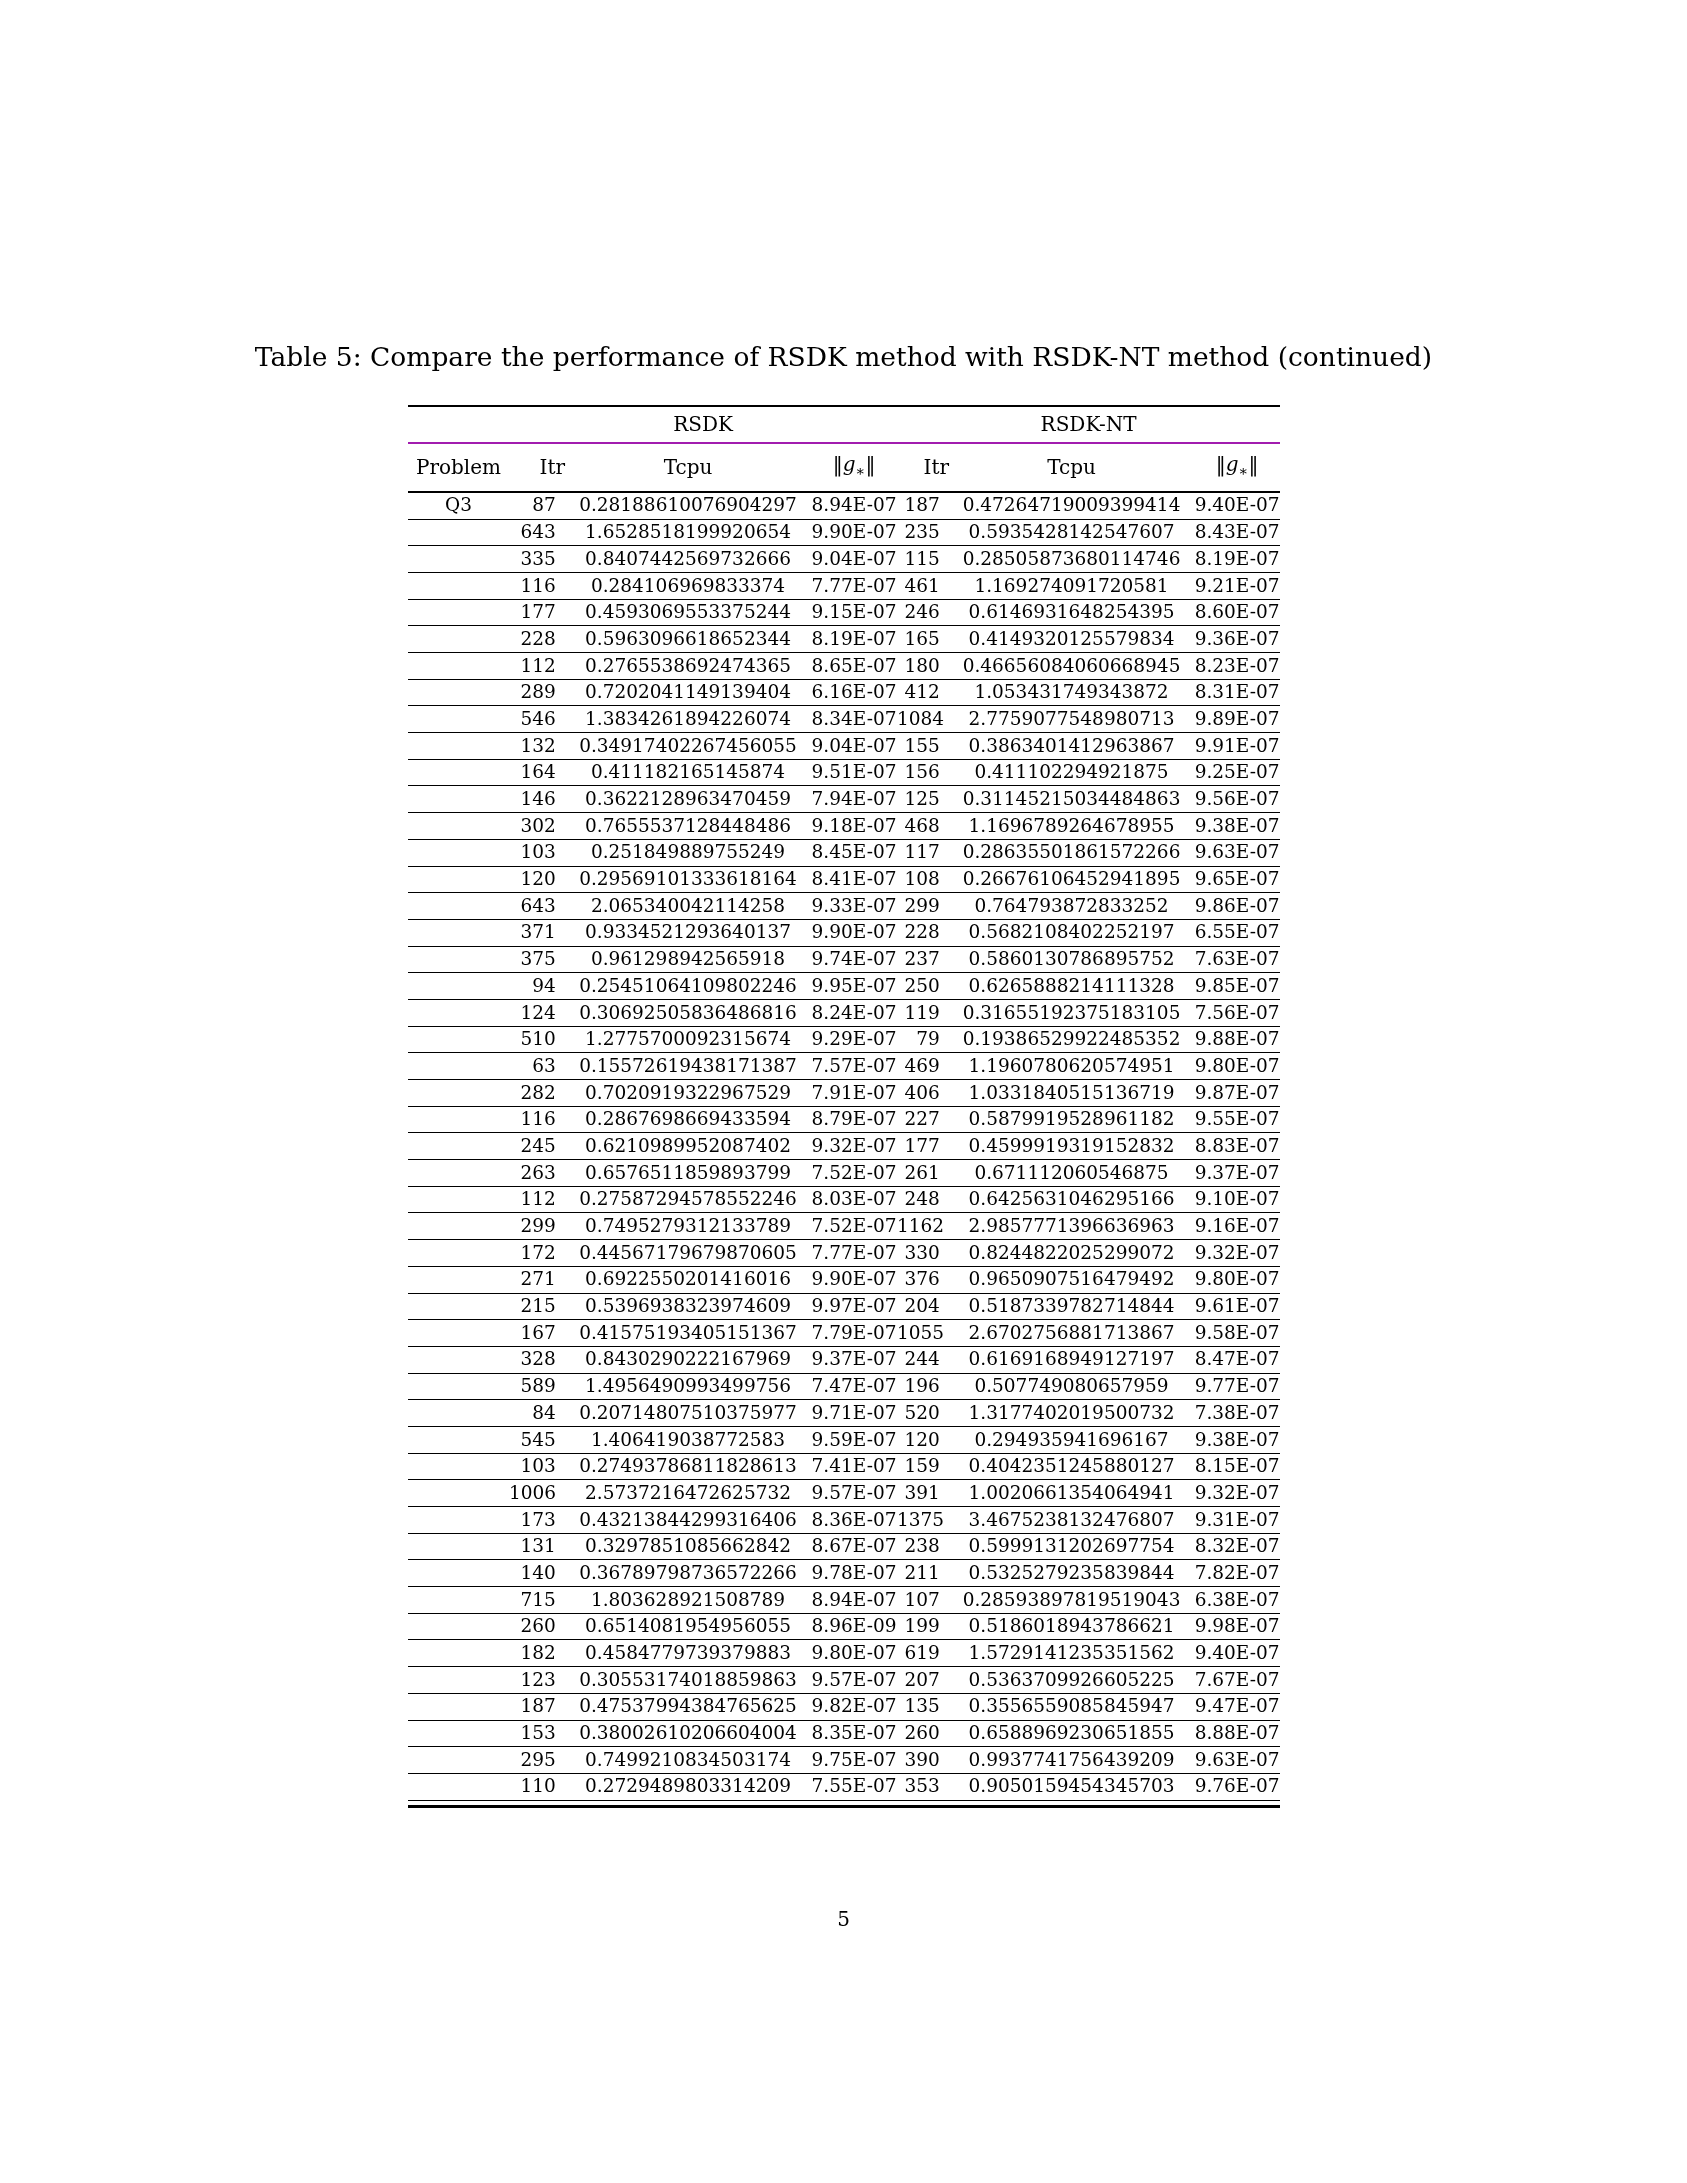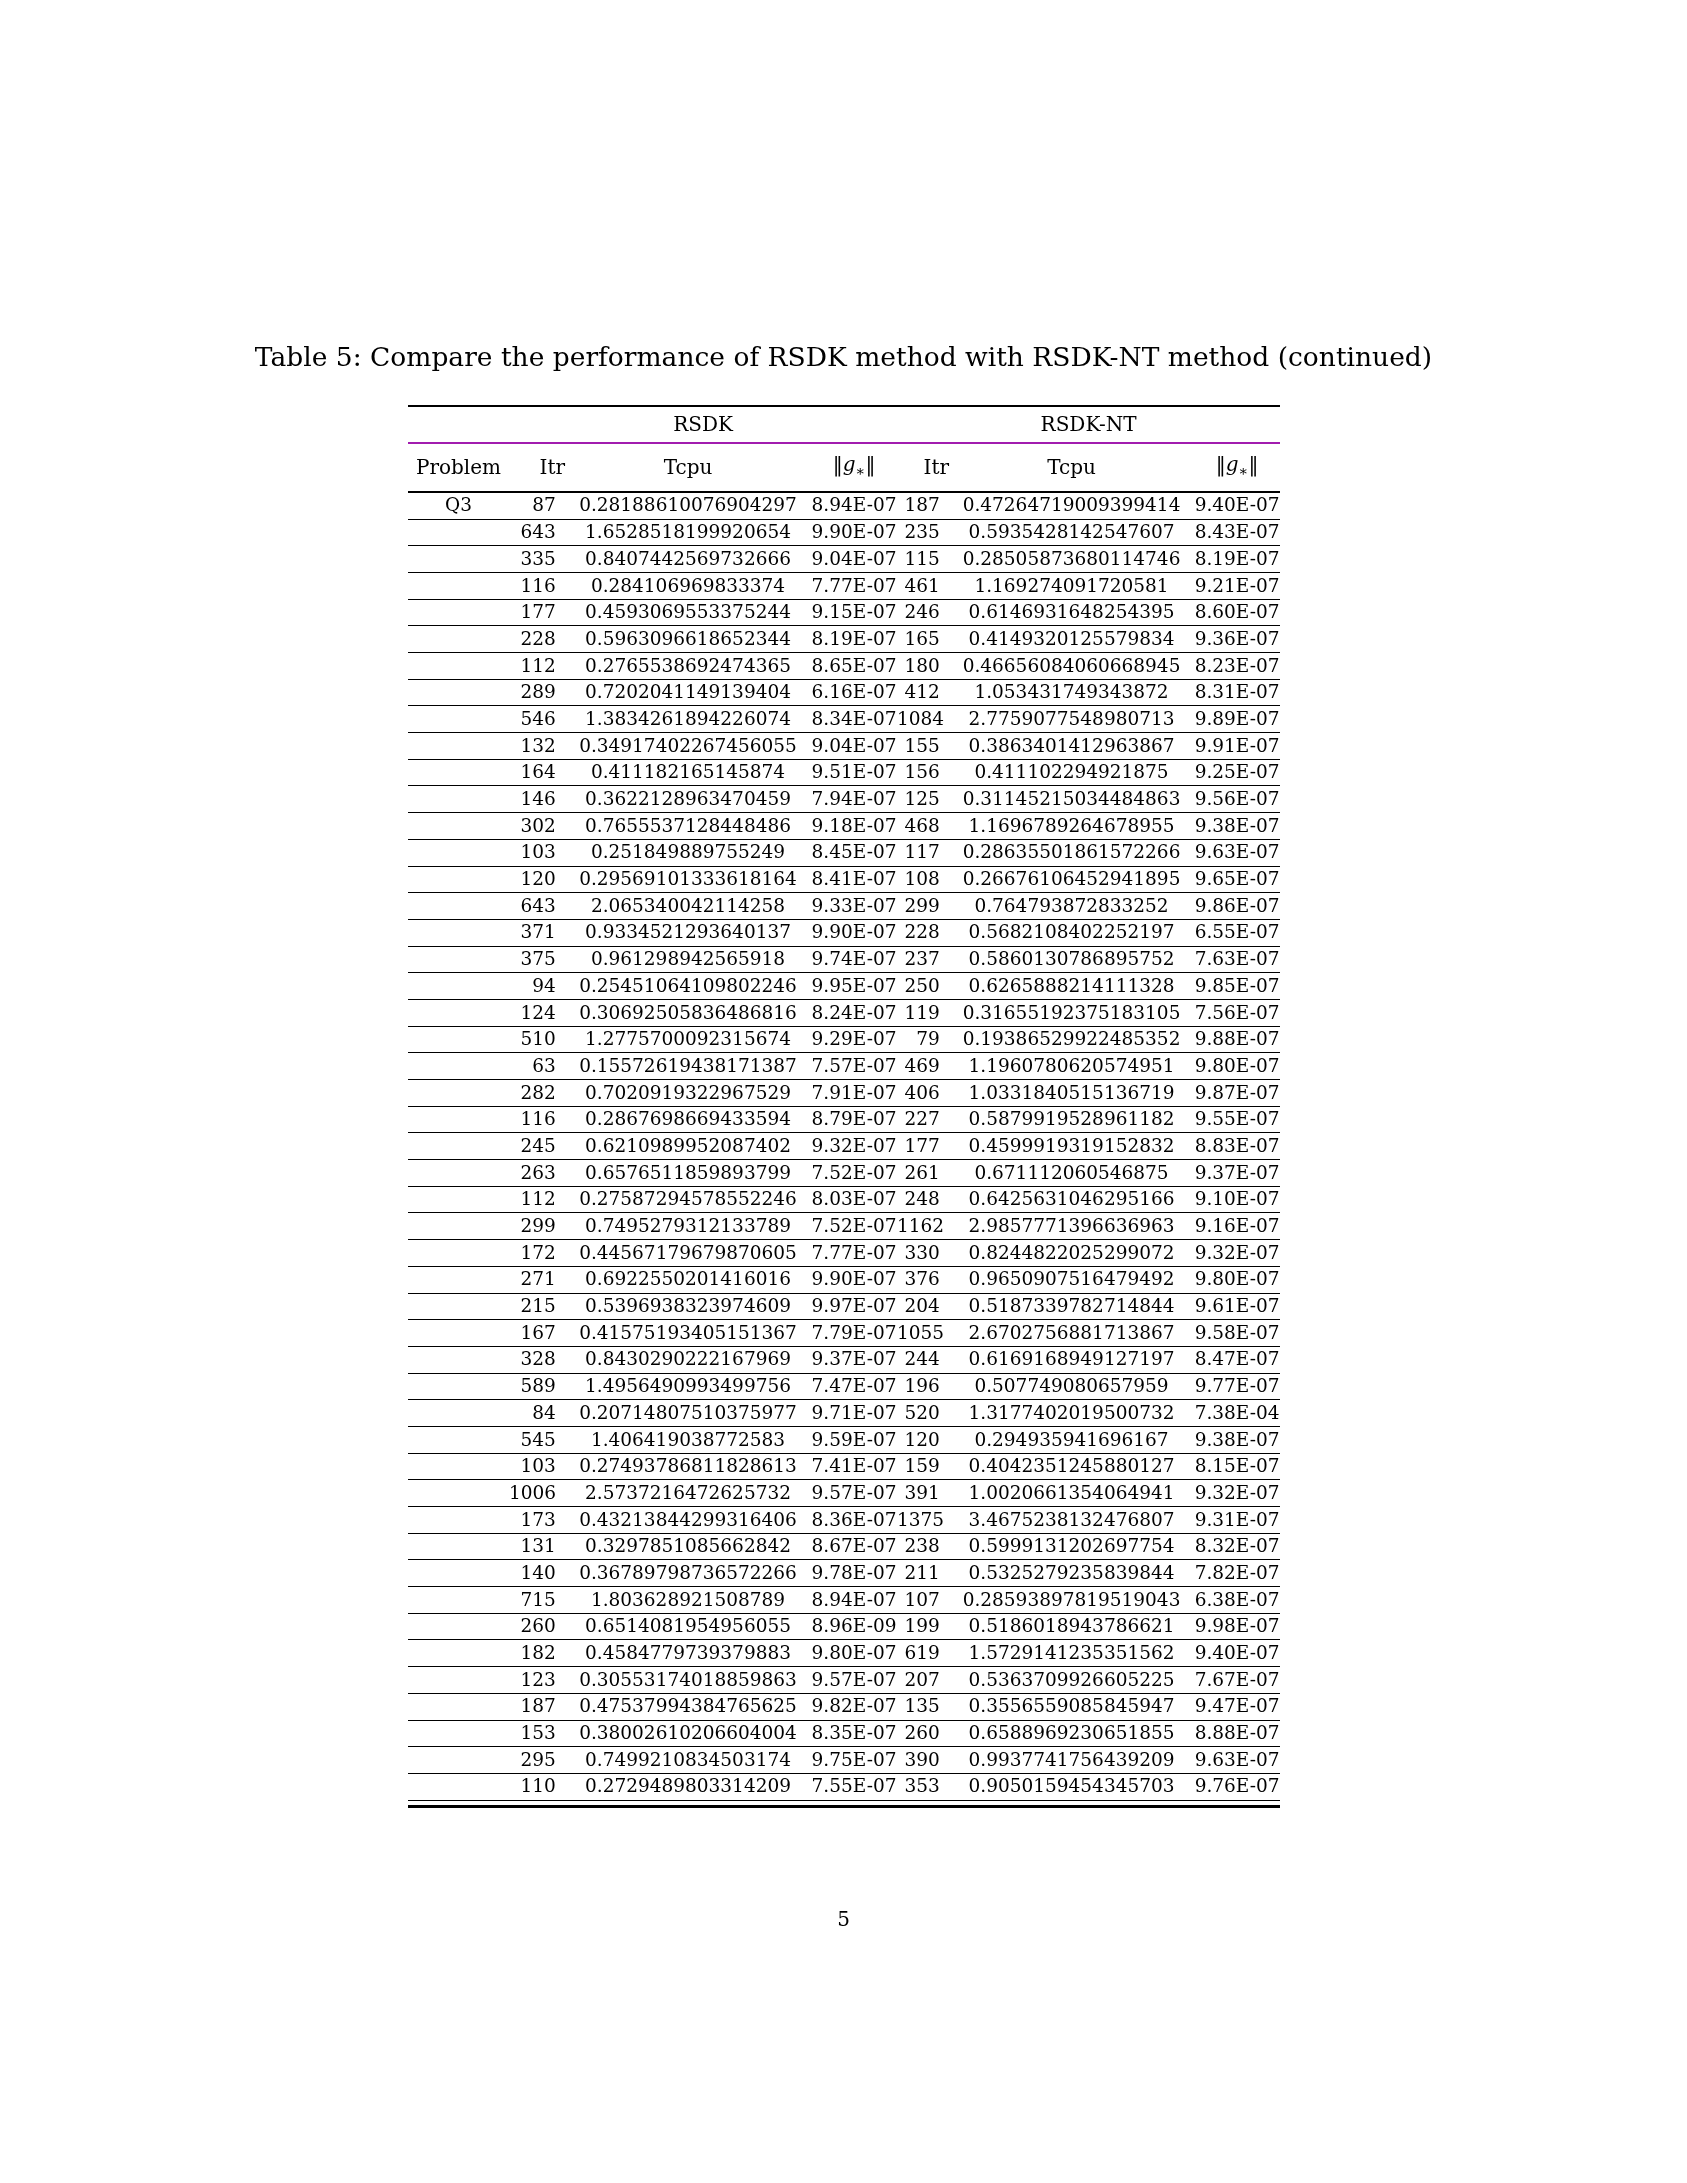--- a/index.html
+++ b/index.html
@@ -425,21 +425,21 @@
           <td class="c5">0.507749080657959</td>
           <td class="c6">9.77E-07</td>
         </tr>
         <tr>
           <td class="c0"></td>
           <td class="c1">84</td>
           <td class="c2">0.20714807510375977</td>
           <td class="c3">9.71E-07</td>
           <td class="c4">520</td>
           <td class="c5">1.3177402019500732</td>
-          <td class="c6">7.38E-04</td>
+          <td class="c6">7.38E-07</td>
         </tr>
         <tr>
           <td class="c0"></td>
           <td class="c1">545</td>
           <td class="c2">1.406419038772583</td>
           <td class="c3">9.59E-07</td>
           <td class="c4">120</td>
           <td class="c5">0.294935941696167</td>
           <td class="c6">9.38E-07</td>
         </tr>

